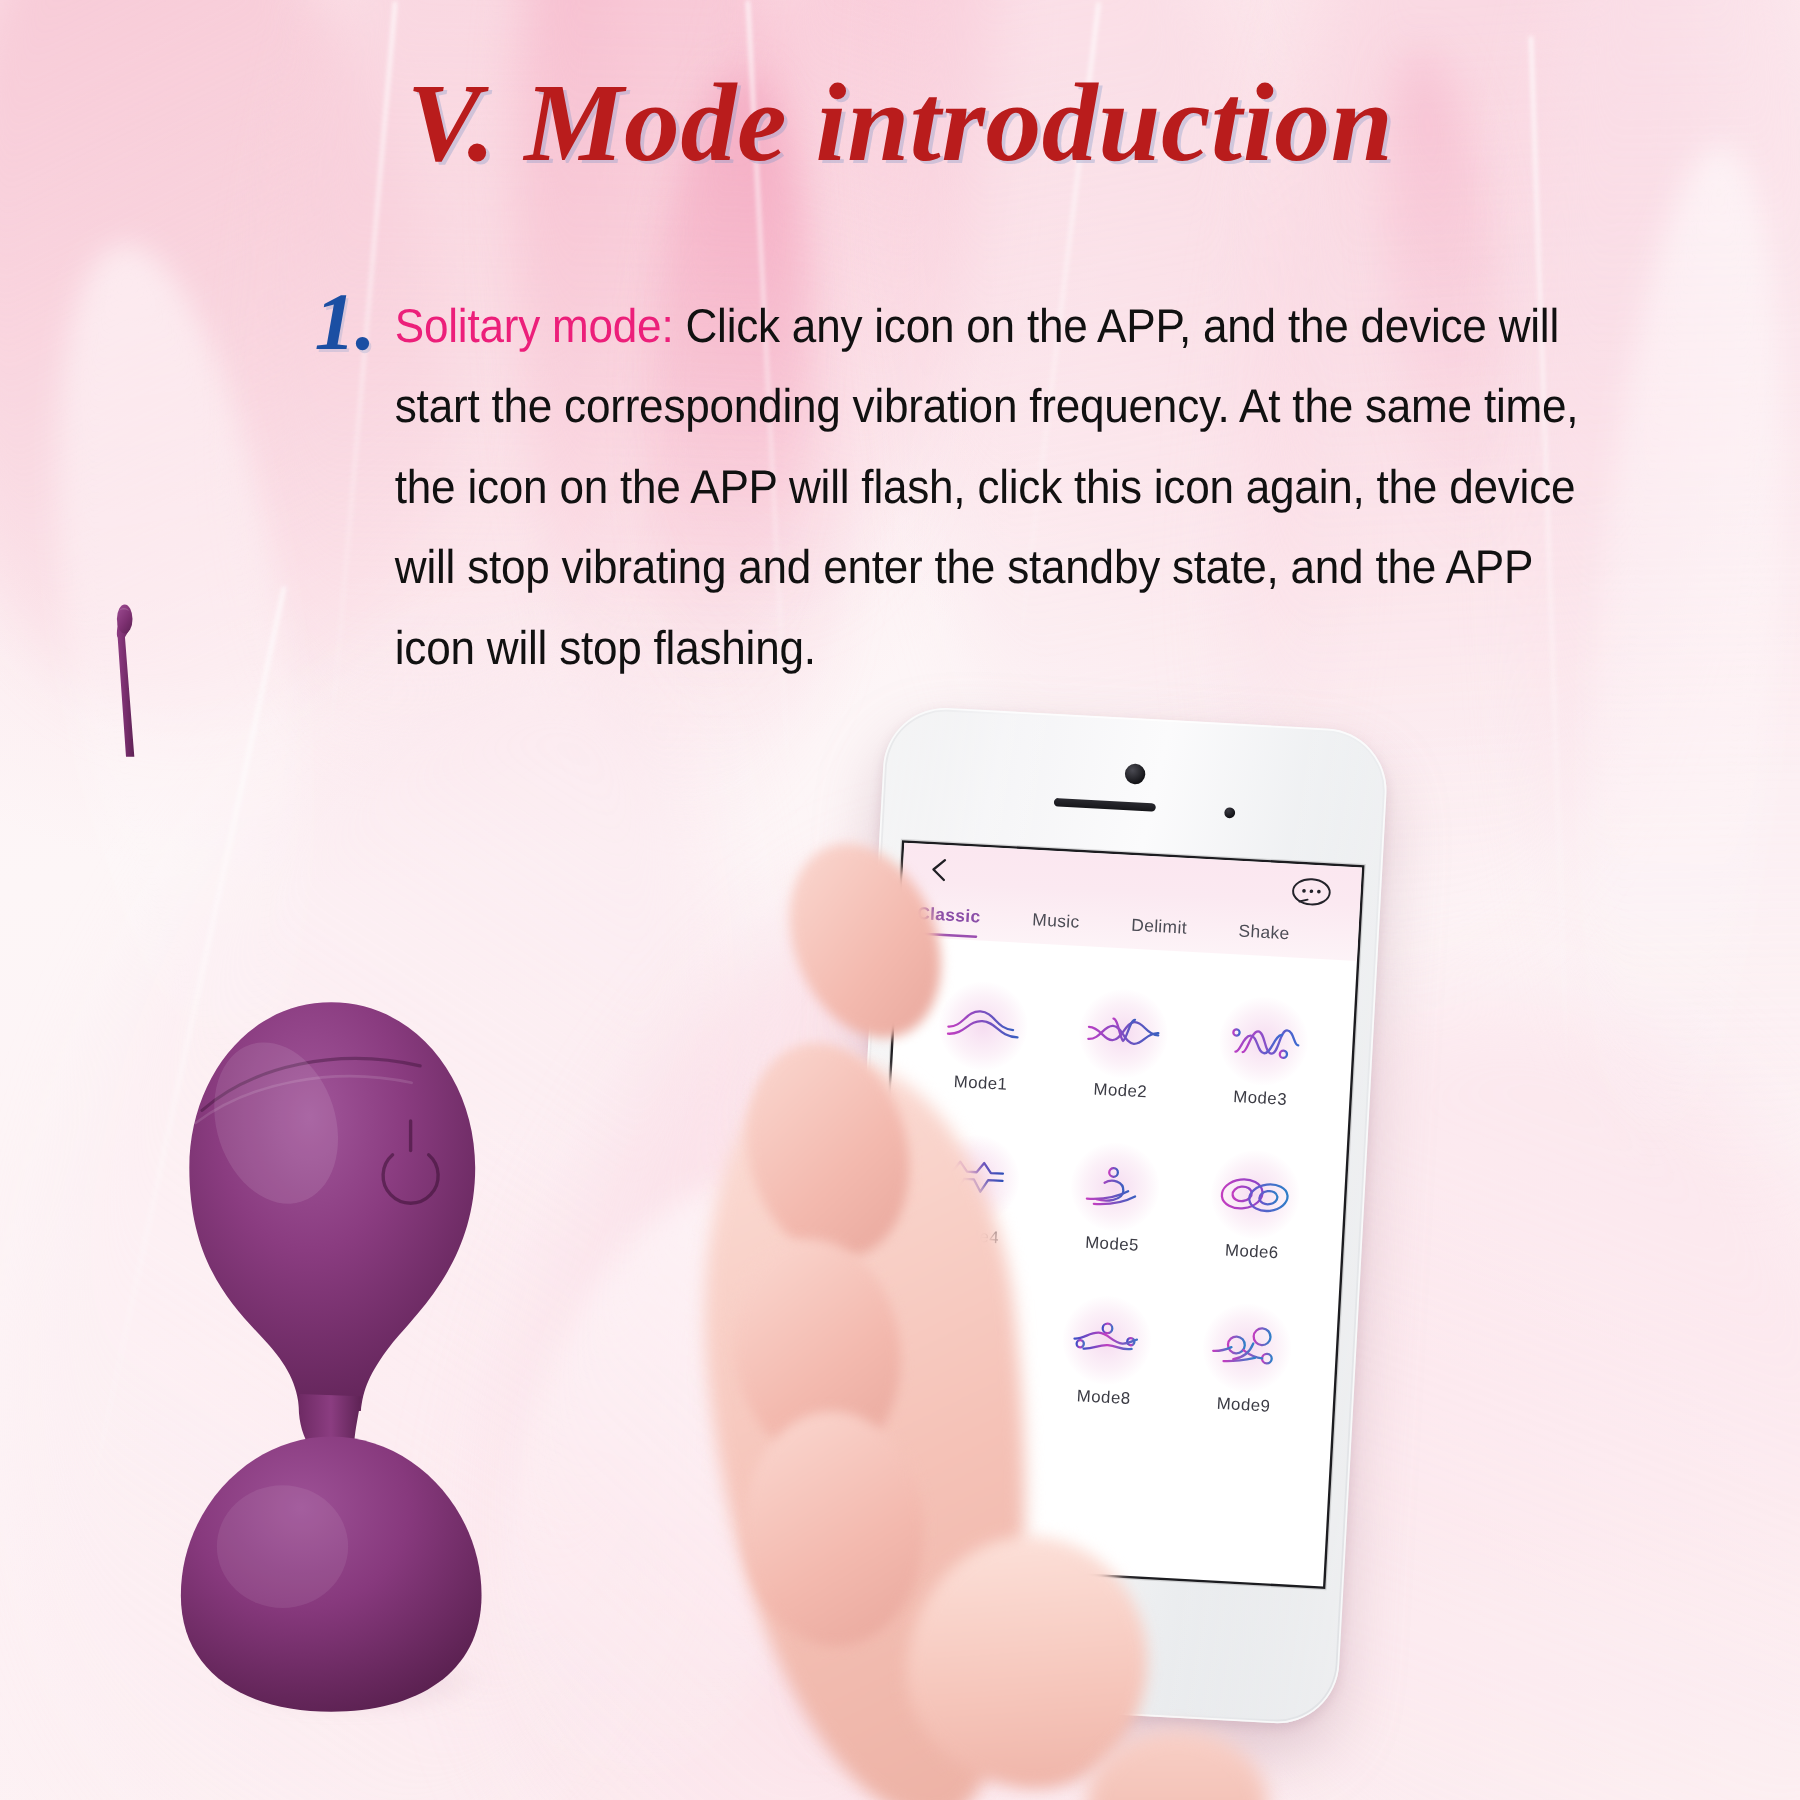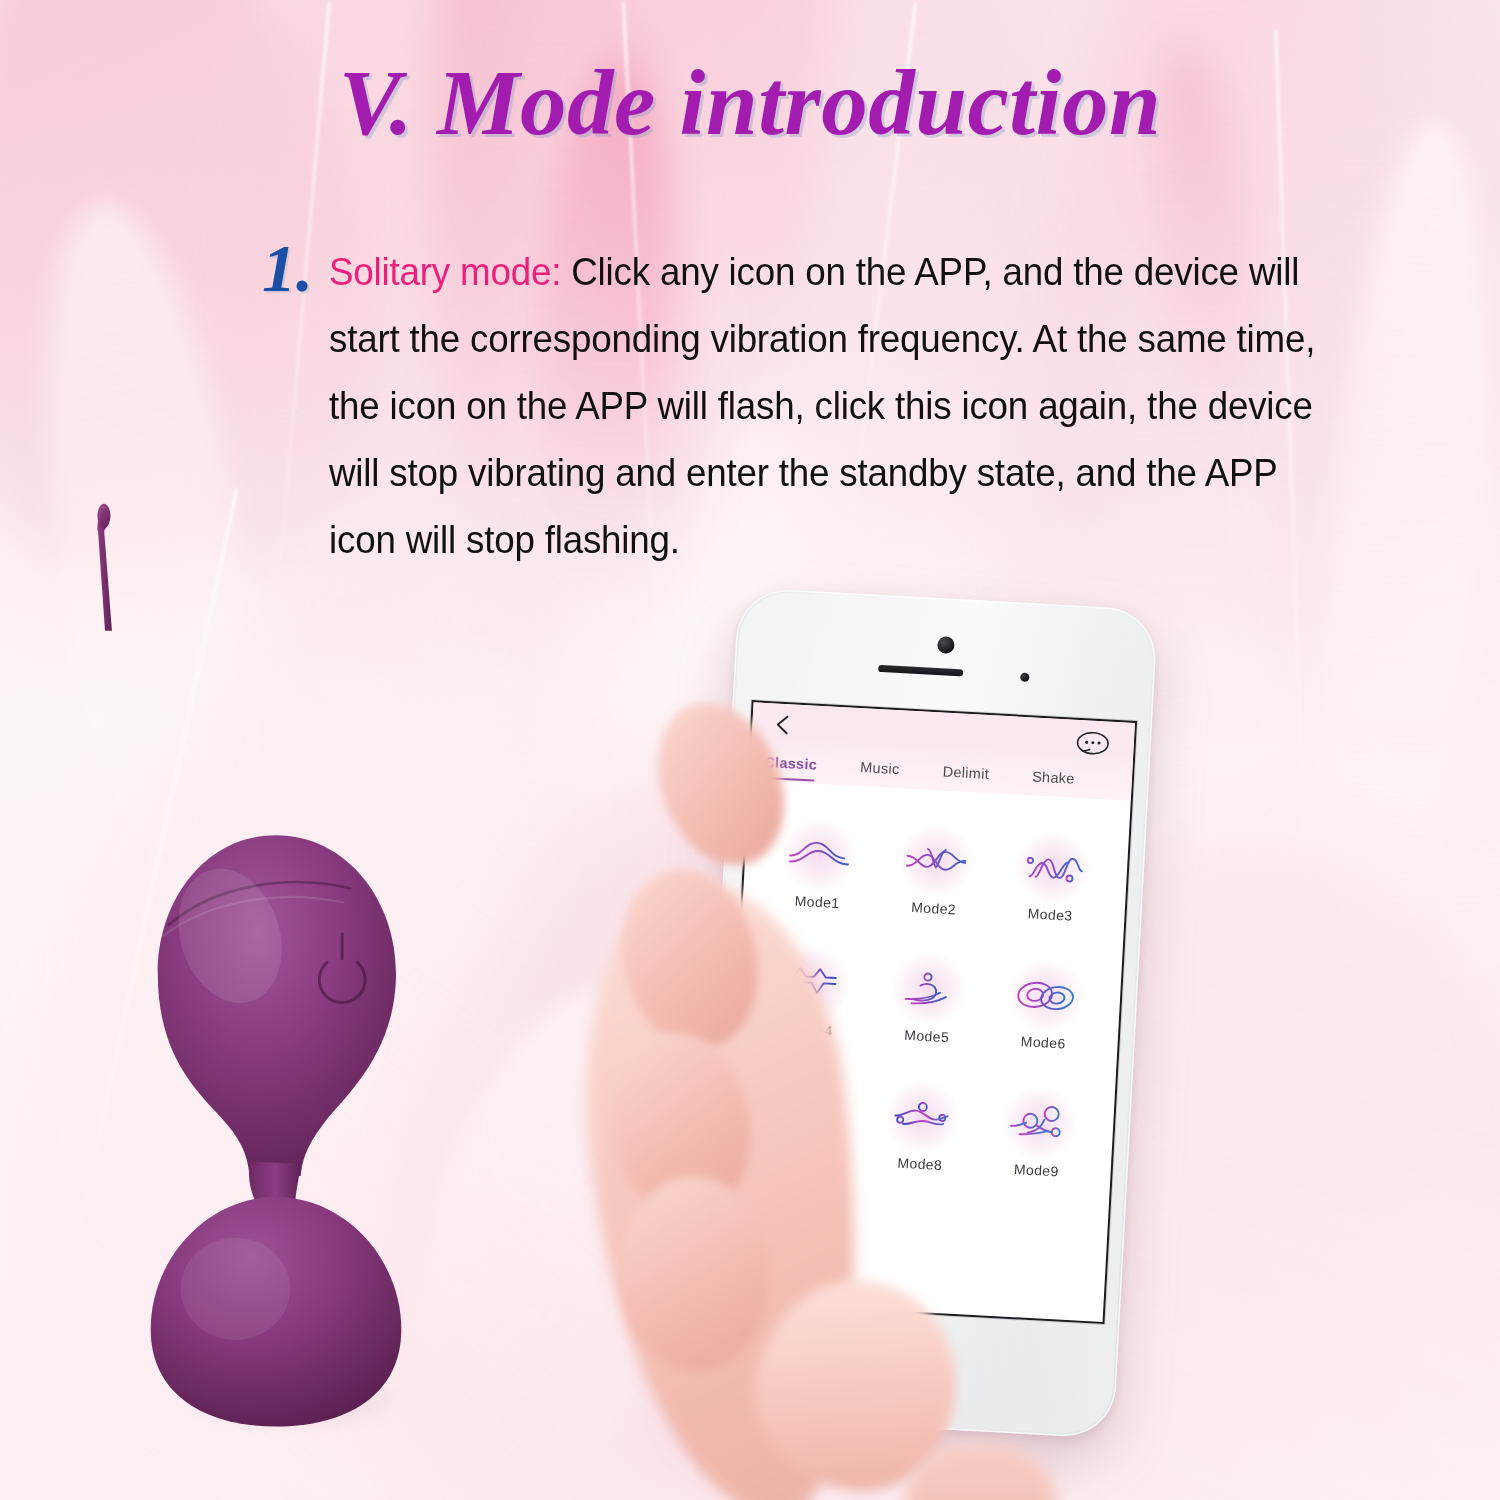--- a/index.html
+++ b/index.html
@@ -66,21 +66,21 @@
   .sheen{background:linear-gradient(180deg,rgba(255,255,255,.55),rgba(255,255,255,0));
       filter:blur(12px);border-radius:50%;}
   .s1{left:60px;top:200px;width:180px;height:700px;transform:rotate(-8deg);}
   .s2{left:1330px;top:120px;width:150px;height:860px;transform:rotate(4deg);}
   .s3{left:430px;top:980px;width:260px;height:520px;transform:rotate(16deg);}
 
   
   #heading{position:absolute;left:0;top:54px;width:1500px;text-align:center;z-index:6;}
   #heading .title{
     font-family:"Liberation Serif", serif;font-style:italic;font-weight:bold;
-    font-size:93px;line-height:1.06;color:#a21caf;letter-spacing:.5px;
+    font-size:93px;line-height:1.06;color:#b91c1c;letter-spacing:.5px;
     text-shadow:3px 3px 0 rgba(120,150,200,.32);
   }
 
   
   #para{position:absolute;left:262px;top:228px;width:1160px;z-index:6;}
   .pline{display:flex;align-items:baseline;}
   .numeral{
     font-family:"Liberation Serif", serif;font-style:italic;font-weight:bold;
     font-size:68px;color:#1b4fa3;line-height:1;margin-right:16px;
     transform:translateY(6px);flex:0 0 auto;

